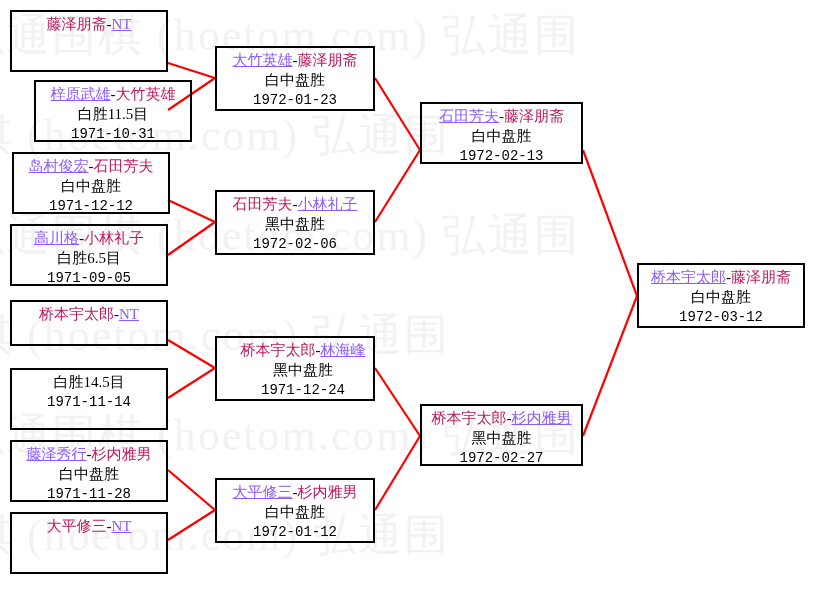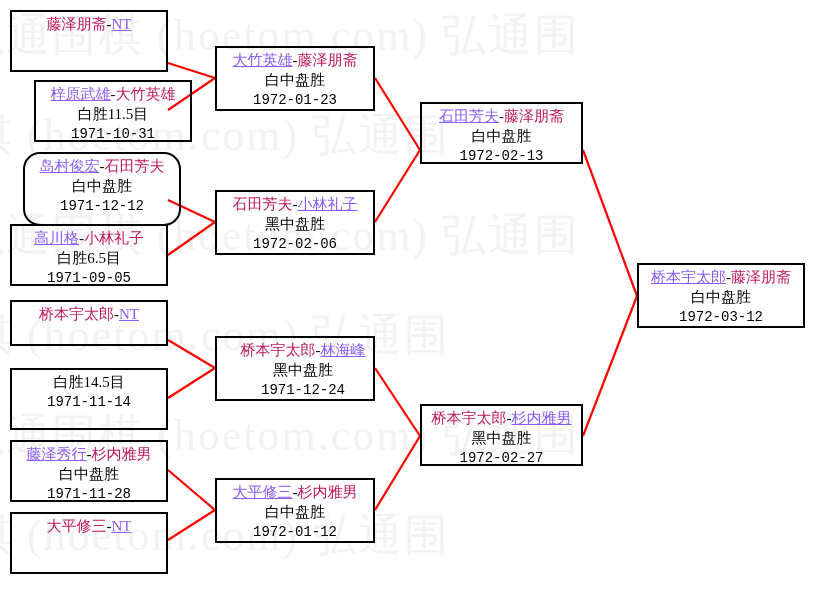--- a/index.html
+++ b/index.html
@@ -107,21 +107,21 @@
 
   <div id="boxes-layer">
       <div class="match-box" id="r1-m1" style="left: 10px; top: 10px; width: 158px; height: 62px; border-color: rgb(0, 0, 0);">
         <span class="players"><span class="p-red">藤泽朋斋</span><span class="sep">-</span><span class="p-dark">NT</span></span>
       </div>
       <div class="match-box" id="r1-m2" style="left: 10px; top: 80px; width: 158px; height: 62px; border-color: rgb(0, 0, 0); margin-left: 24px;">
         <span class="players"><span class="p-dark">梓原武雄</span><span class="sep">-</span><span class="p-red">大竹英雄</span></span>
         <span class="result">白胜11.5目</span>
         <span class="date">1971-10-31</span>
       </div>
-      <div class="match-box" id="r1-m3" style="left: 23px; top: 152px; width: 158px; height: 74px; border-color: rgb(0, 0, 0); border-radius: 17px;">
+      <div class="match-box" id="r1-m3" style="left: 12px; top: 152px; width: 158px; height: 62px; border-color: rgb(0, 0, 0);">
         <span class="players"><span class="p-dark">岛村俊宏</span><span class="sep">-</span><span class="p-red">石田芳夫</span></span>
         <span class="result">白中盘胜</span>
         <span class="date">1971-12-12</span>
       </div>
       <div class="match-box" id="r1-m4" style="left: 10px; top: 224px; width: 158px; height: 62px; border-color: rgb(0, 0, 0);">
         <span class="players"><span class="p-dark">高川格</span><span class="sep">-</span><span class="p-red">小林礼子</span></span>
         <span class="result">白胜6.5目</span>
         <span class="date">1971-09-05</span>
       </div>
       <div class="match-box" id="r1-m5" style="left: 10px; top: 300px; width: 158px; height: 46px; border-color: rgb(0, 0, 0);">

